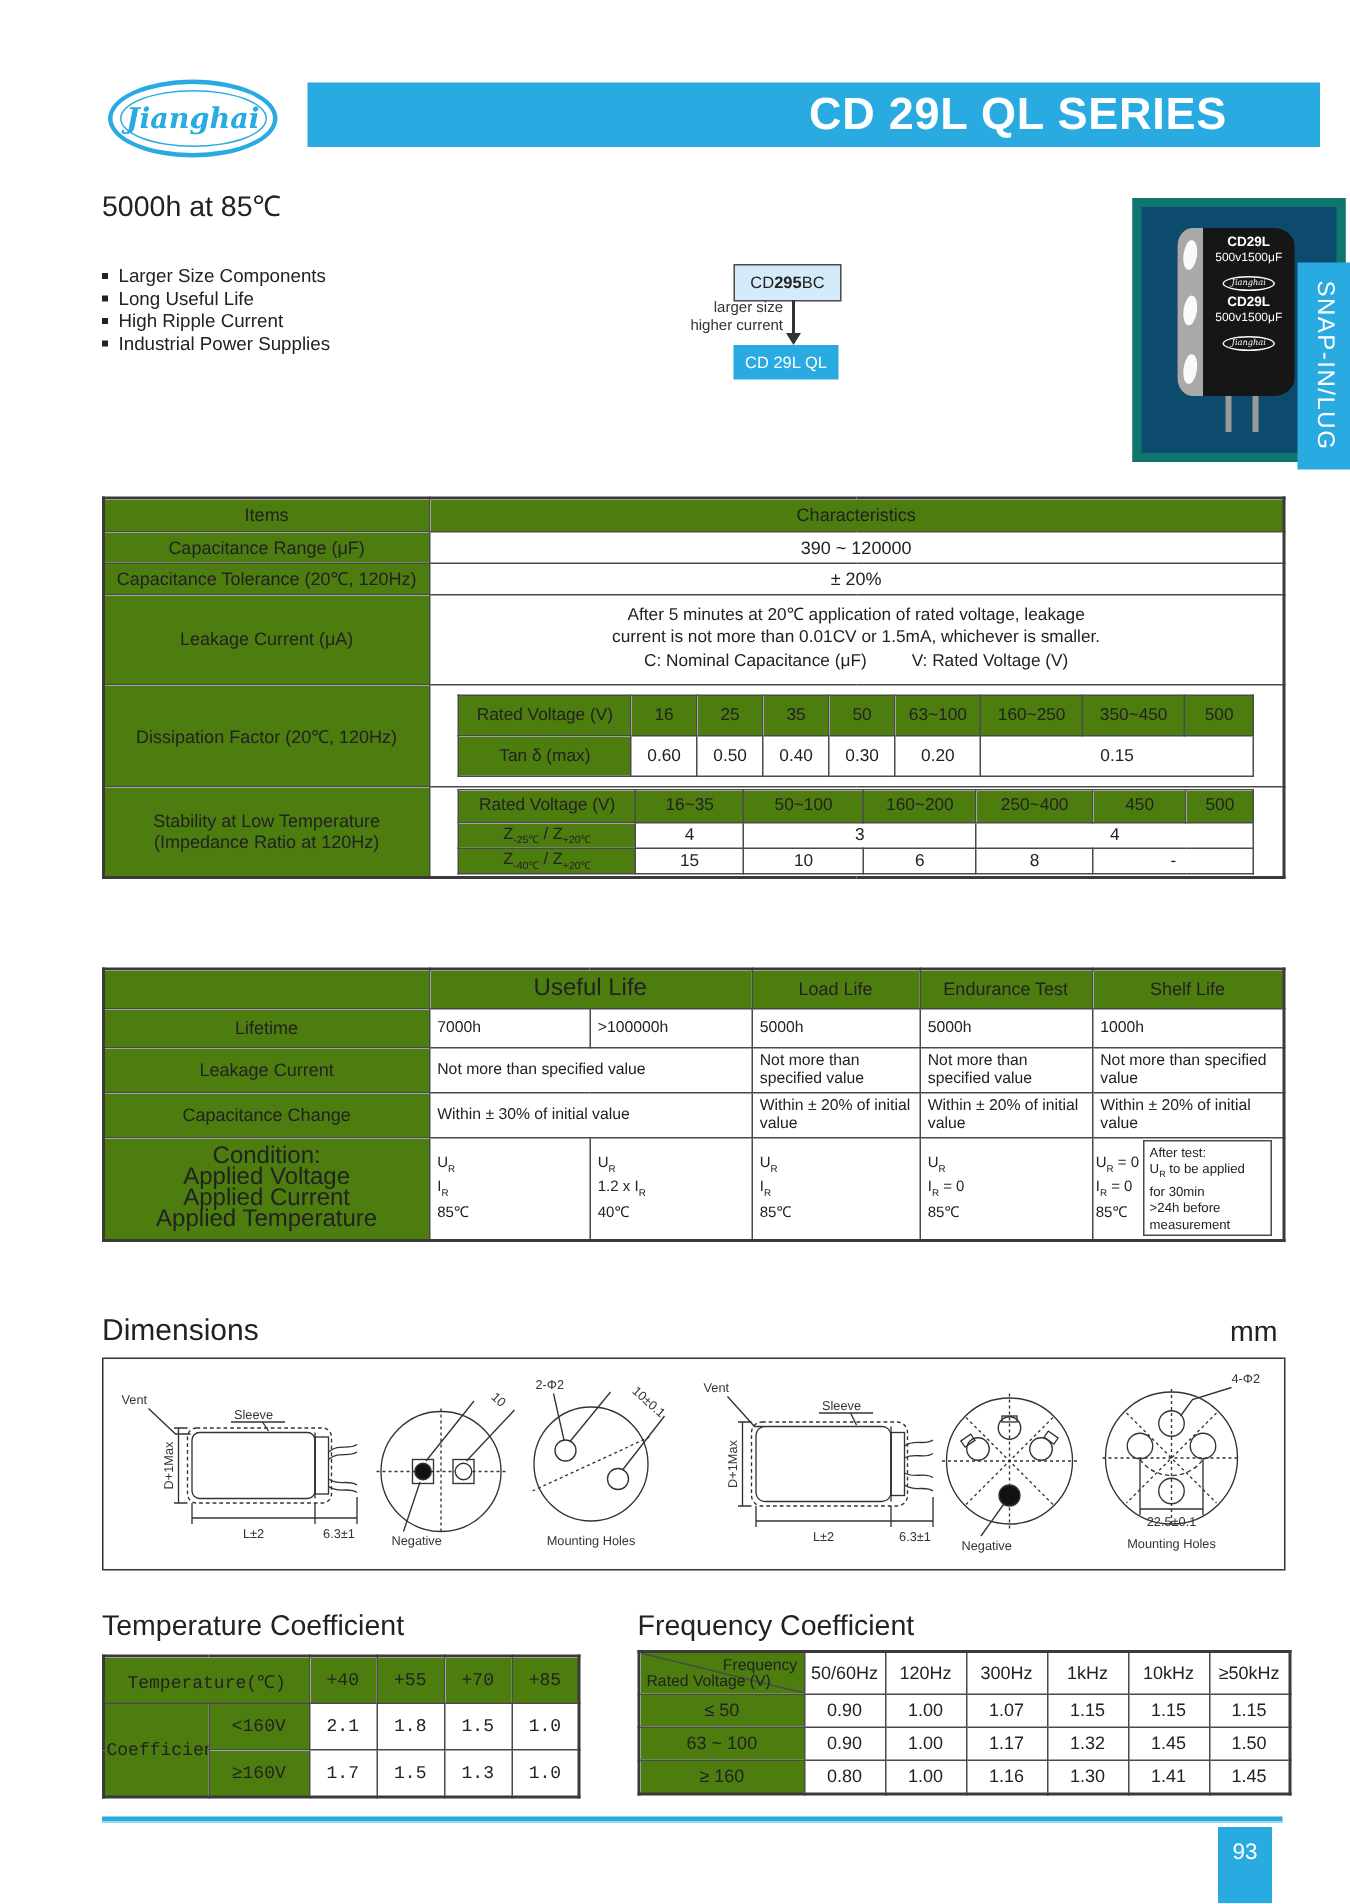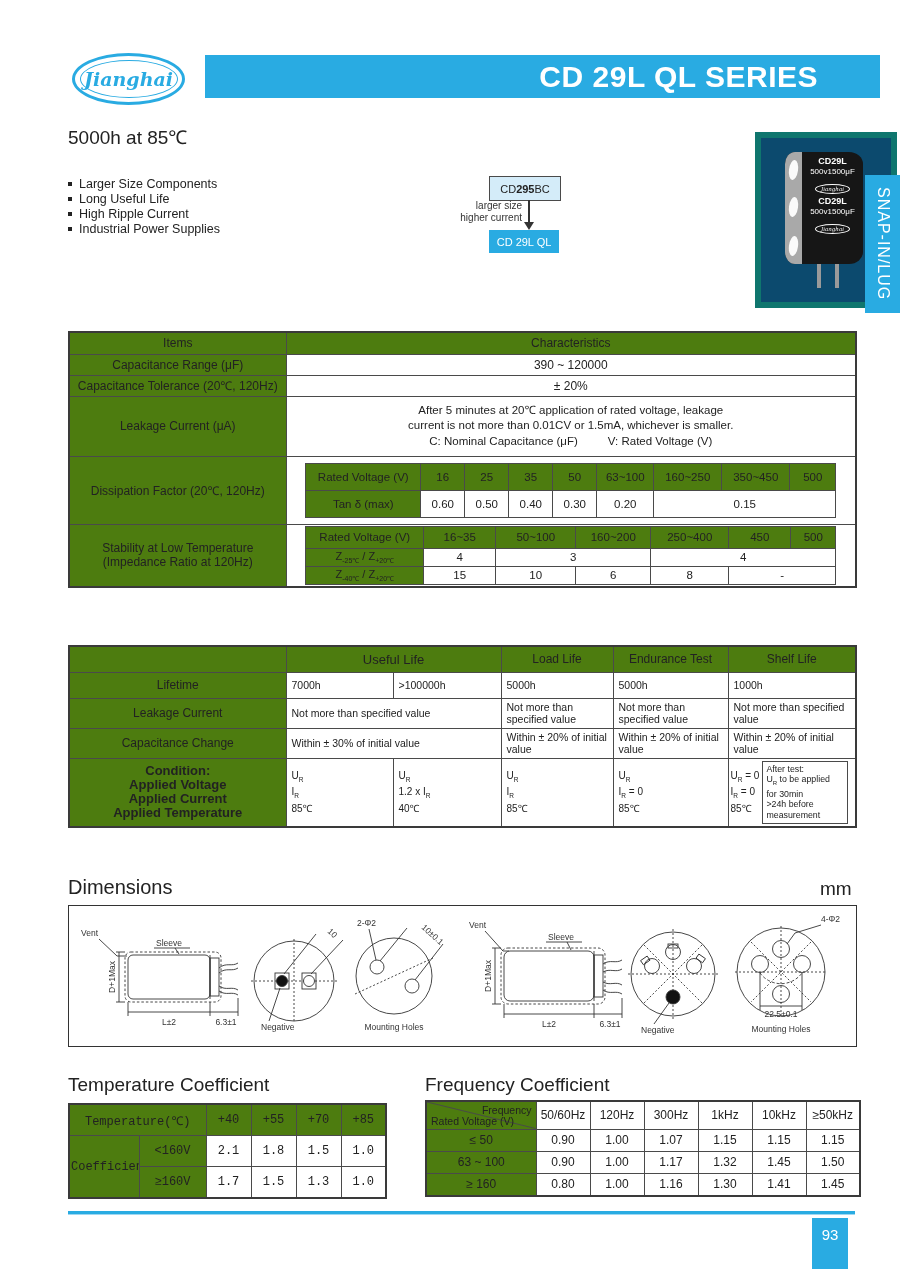--- a/index.html
+++ b/index.html
@@ -65,21 +65,21 @@
   .leak{font-size:11.5px;line-height:15.5px;}
   .gap30{display:inline-block;width:30px;}
   table.inner{margin:0 auto;width:530px;font-size:11.5px;}
   table.inner td{border:1px solid #4a4a4a;}
   .zlbl{font-size:11px;}
   .zlbl sub{font-size:7px;}
 
   .life-tbl{position:absolute;left:68px;top:645px;width:787px;font-size:11px;}
   .life-tbl td{padding:1px 5px;}
   .lv{text-align:left;vertical-align:middle;font-size:10.5px;line-height:12.5px;}
-  .cond-lbl{font-size:13px;line-height:14px;font-weight:bold;}
+  .cond-lbl{font-size:16px;line-height:14px;}
   .cl{font-size:10px;line-height:12.5px;}
   .cl sub{font-size:6.5px;}
   .cond-shelf-wrap{display:flex;align-items:center;gap:3px;}
   .after-box{border:1px solid #4a4a4a;font-size:8.8px;line-height:10.6px;padding:2px 3px;flex:none;width:78px;}
   .after-box sub{font-size:6px;}
 
   
   .dims-title{left:68px;top:876px;font-size:20px;}
   .dims-unit{left:820px;top:878px;font-size:19px;}
   .dims-box{left:68px;top:905px;width:787px;height:140px;border:1.5px solid #333;}
@@ -291,21 +291,21 @@
         <col style="width:217px">
         <col style="width:107px">
         <col style="width:108px">
         <col style="width:112px">
         <col style="width:115px">
         <col style="width:128px">
       </colgroup>
     <tbody>
         <tr style="height:26px">
       <td class="blue"></td>
-      <td class="blue c" colspan="2" style="font-size:13px">Useful Life</td>
+      <td class="blue c" colspan="2" style="font-size:16px">Useful Life</td>
       <td class="blue c" style="font-size:12px">Load Life</td>
       <td class="blue c" style="font-size:12px">Endurance Test</td>
       <td class="blue c" style="font-size:12px">Shelf Life</td>
     </tr>
     <tr style="height:26px">
       <td class="blue c" style="font-size:12px">Lifetime</td>
       <td class="lv">7000h</td>
       <td class="lv">&gt;100000h</td>
       <td class="lv">5000h</td>
       <td class="lv">5000h</td>

